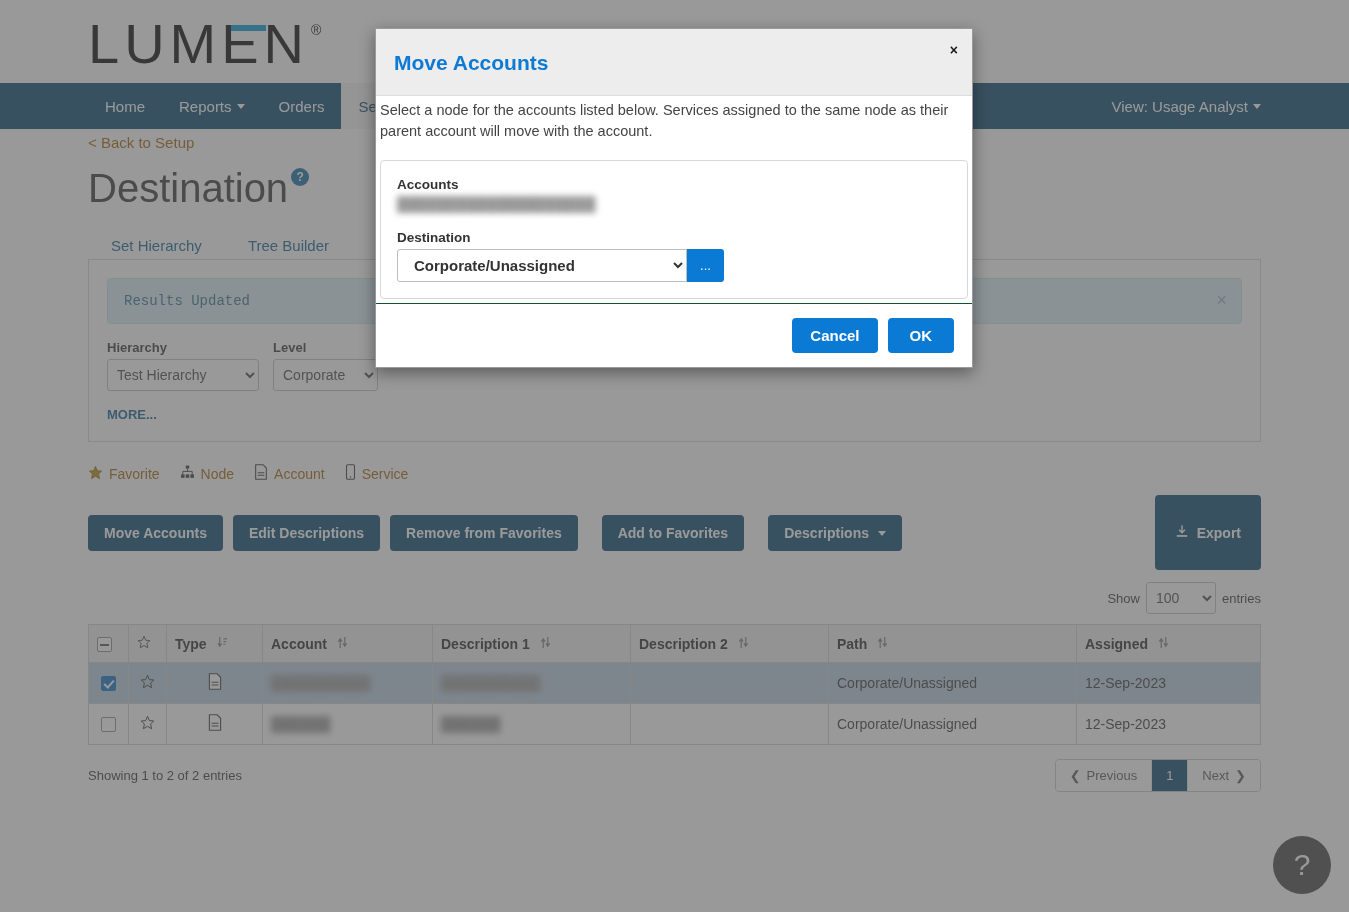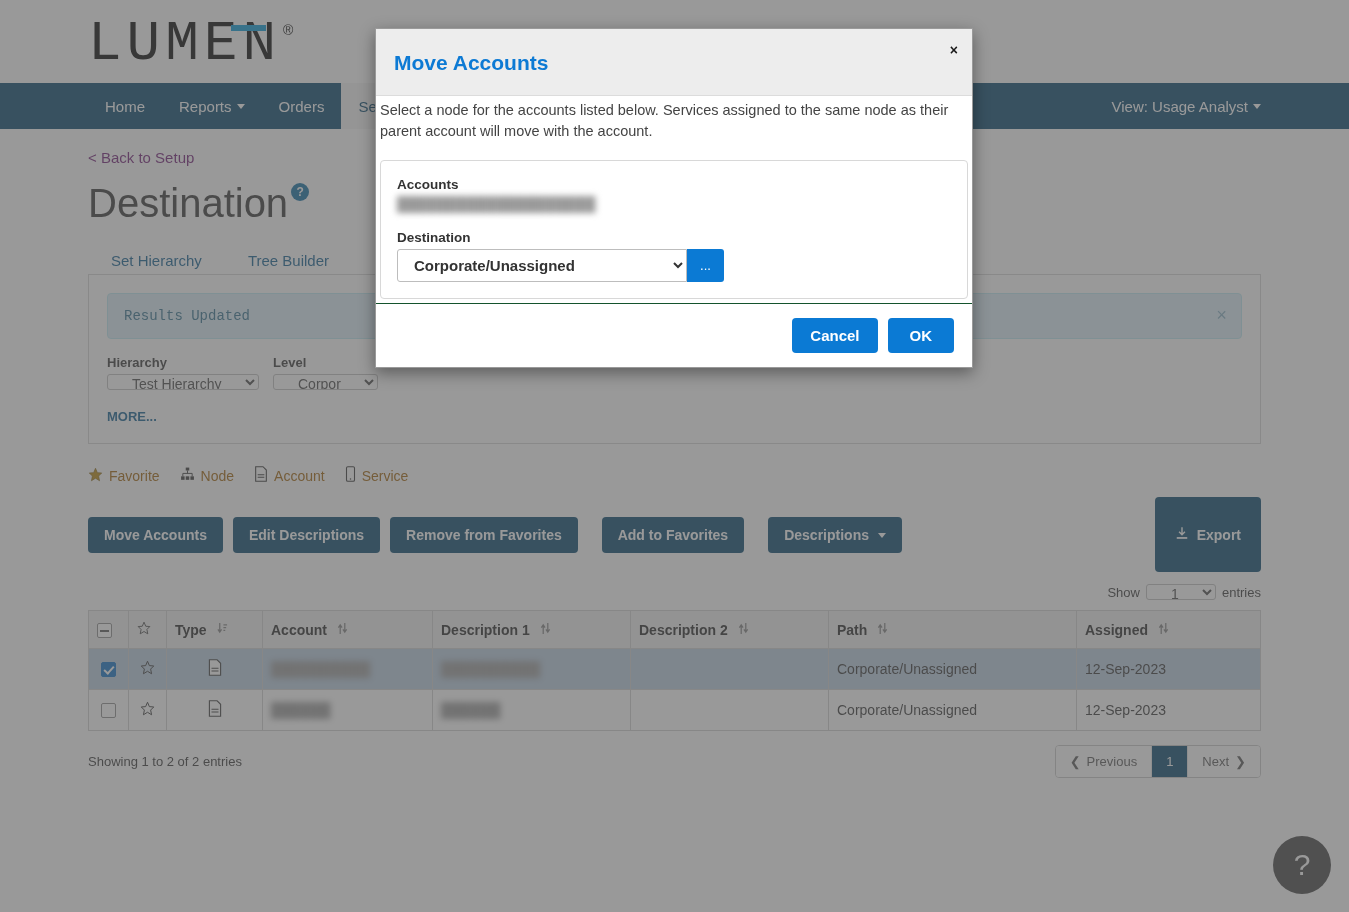--- a/index.html
+++ b/index.html
@@ -23,21 +23,21 @@
     height: 83px;
     background: #ffffff;
     position: relative;
   }
   .logo-wrap {
     position: absolute;
     left: 88px; top: 16px;
     display: flex; align-items: flex-start;
   }
   .logo-text {
-    font-family: Liberation Mono, monospace;
+    font-family: Liberation Sans, sans-serif;
     font-size: 56px;
     letter-spacing: 5px;
     font-weight: 300;
     color: #000000;
     line-height: 56px;
     position: relative;
   }
   .logo-bar {
     position: absolute;
     left: 143px; top: 9px;
@@ -88,23 +88,23 @@
   }
 
   
   .content {
     padding: 0 88px;
     background: #ffffff;
     min-height: 600px;
   }
   .back-link {
     display: inline-block;
-    margin-top: 20px;
+    margin-top: 5px;
     font-size: 15px;
-    color: #701a75;
+    color: #a16207;
     text-decoration: none;
     cursor: pointer;
   }
   .page-title-row {
     margin-top: 14px;
     display: flex;
     align-items: flex-start;
   }
   .page-title {
     font-size: 40px;
@@ -176,27 +176,27 @@
     gap: 14px;
     margin-top: 16px;
   }
   .field-label {
     font-size: 13px;
     font-weight: bold;
     color: #333;
     margin-bottom: 4px;
   }
   select.form-sel {
-    height: 16px;
+    height: 32px;
     border: 1px solid #bfbfbf;
     border-radius: 3px;
     background: #ffffff;
     font-size: 14px;
     color: #444;
-    padding: 0 20px;
+    padding: 0 5px;
     font-family: "Liberation Sans", sans-serif;
   }
   .sel-hierarchy { width: 152px; }
   .sel-level { width: 105px; }
   .more-link {
     display: inline-block;
     margin-top: 16px;
     font-size: 13px;
     font-weight: bold;
     color: #0d5c8f;

